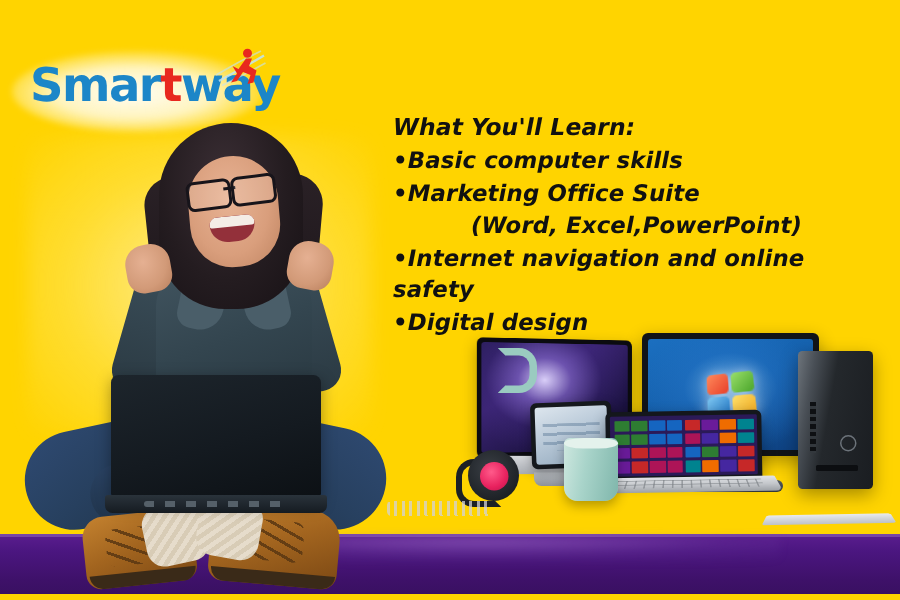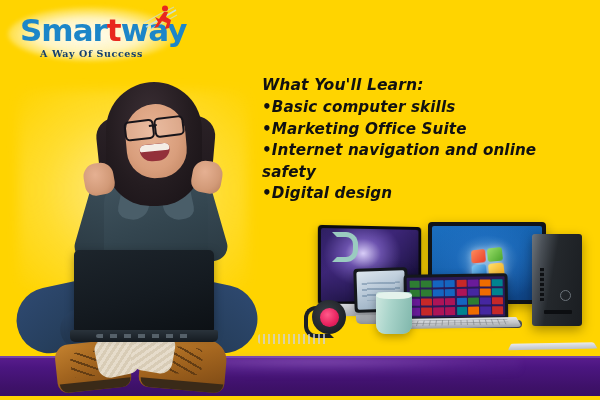--- a/index.html
+++ b/index.html
@@ -11,21 +11,21 @@
   #poster {
     position: relative;
     width: 600px; height: 400px;
     background: #FFD400;
     overflow: hidden;
   }
 
   
   #logo-block {
     position: absolute;
-    left: 14px; top: 1px;
+    left: 14px; top: 28px;
     width: 160px; height: 62px;
   }
   #logo-glow {
     position: absolute;
     left: -6px; top: 6px;
     width: 168px; height: 54px;
     background: radial-gradient(ellipse at 48% 52%, rgba(255,255,255,0.95) 0%, rgba(255,255,255,0.75) 42%, rgba(255,232,120,0.25) 72%, rgba(255,212,0,0) 100%);
     border-radius: 50%;
     filter: blur(2px);
   }
@@ -543,21 +543,20 @@
 
 <div id="poster">
 
   <div id="logo-block">
     <div id="logo-glow"></div>
 
     <div id="logo-word">
       <span class="s1">Smar</span><span class="t">t</span><span class="s2">way</span>
     </div>
 
-    <div id="logo-tagline">A Way Of Success</div>
 
     <svg id="logo-runner" viewBox="0 0 46 30">
       <g>
         <path d="M12 24 L30 14 L42 7" stroke="#BFE3F5" stroke-width="1.6" fill="none" opacity="0.85"></path>
         <path d="M10 20 L26 11 L40 4" stroke="#BFE3F5" stroke-width="1.2" fill="none" opacity="0.6"></path>
         <path d="M14 27 L32 18 L43 12" stroke="#BFE3F5" stroke-width="1.2" fill="none" opacity="0.6"></path>
         <circle cx="31" cy="5.5" r="3" fill="#E8281E"></circle>
         <path d="M30 9 L25 16 L21 14 L24 19 L20 25 L24 24 L28 18 L33 20 L31 26 L35 25 L37 17 L32 14 L34 9 Z" fill="#E8281E"></path>
       </g>
     </svg>
@@ -567,20 +566,21 @@
     <div id="learn-title">What You'll Learn:</div>
 
     <div class="learn-item">
       <span>•</span><span>Basic computer skills</span>
     </div>
 
     <div class="learn-item">
       <span>•</span><span>Marketing Office Suite</span>
     </div>
 
+    <div class="learn-sub">(Word, Excel,PowerPoint)</div>
 
     <div class="learn-item learn-wrap">
       <span>•</span><span>Internet navigation and online safety</span>
     </div>
 
     <div class="learn-item">
       <span>•</span><span>Digital design</span>
     </div>
 
   </div>

